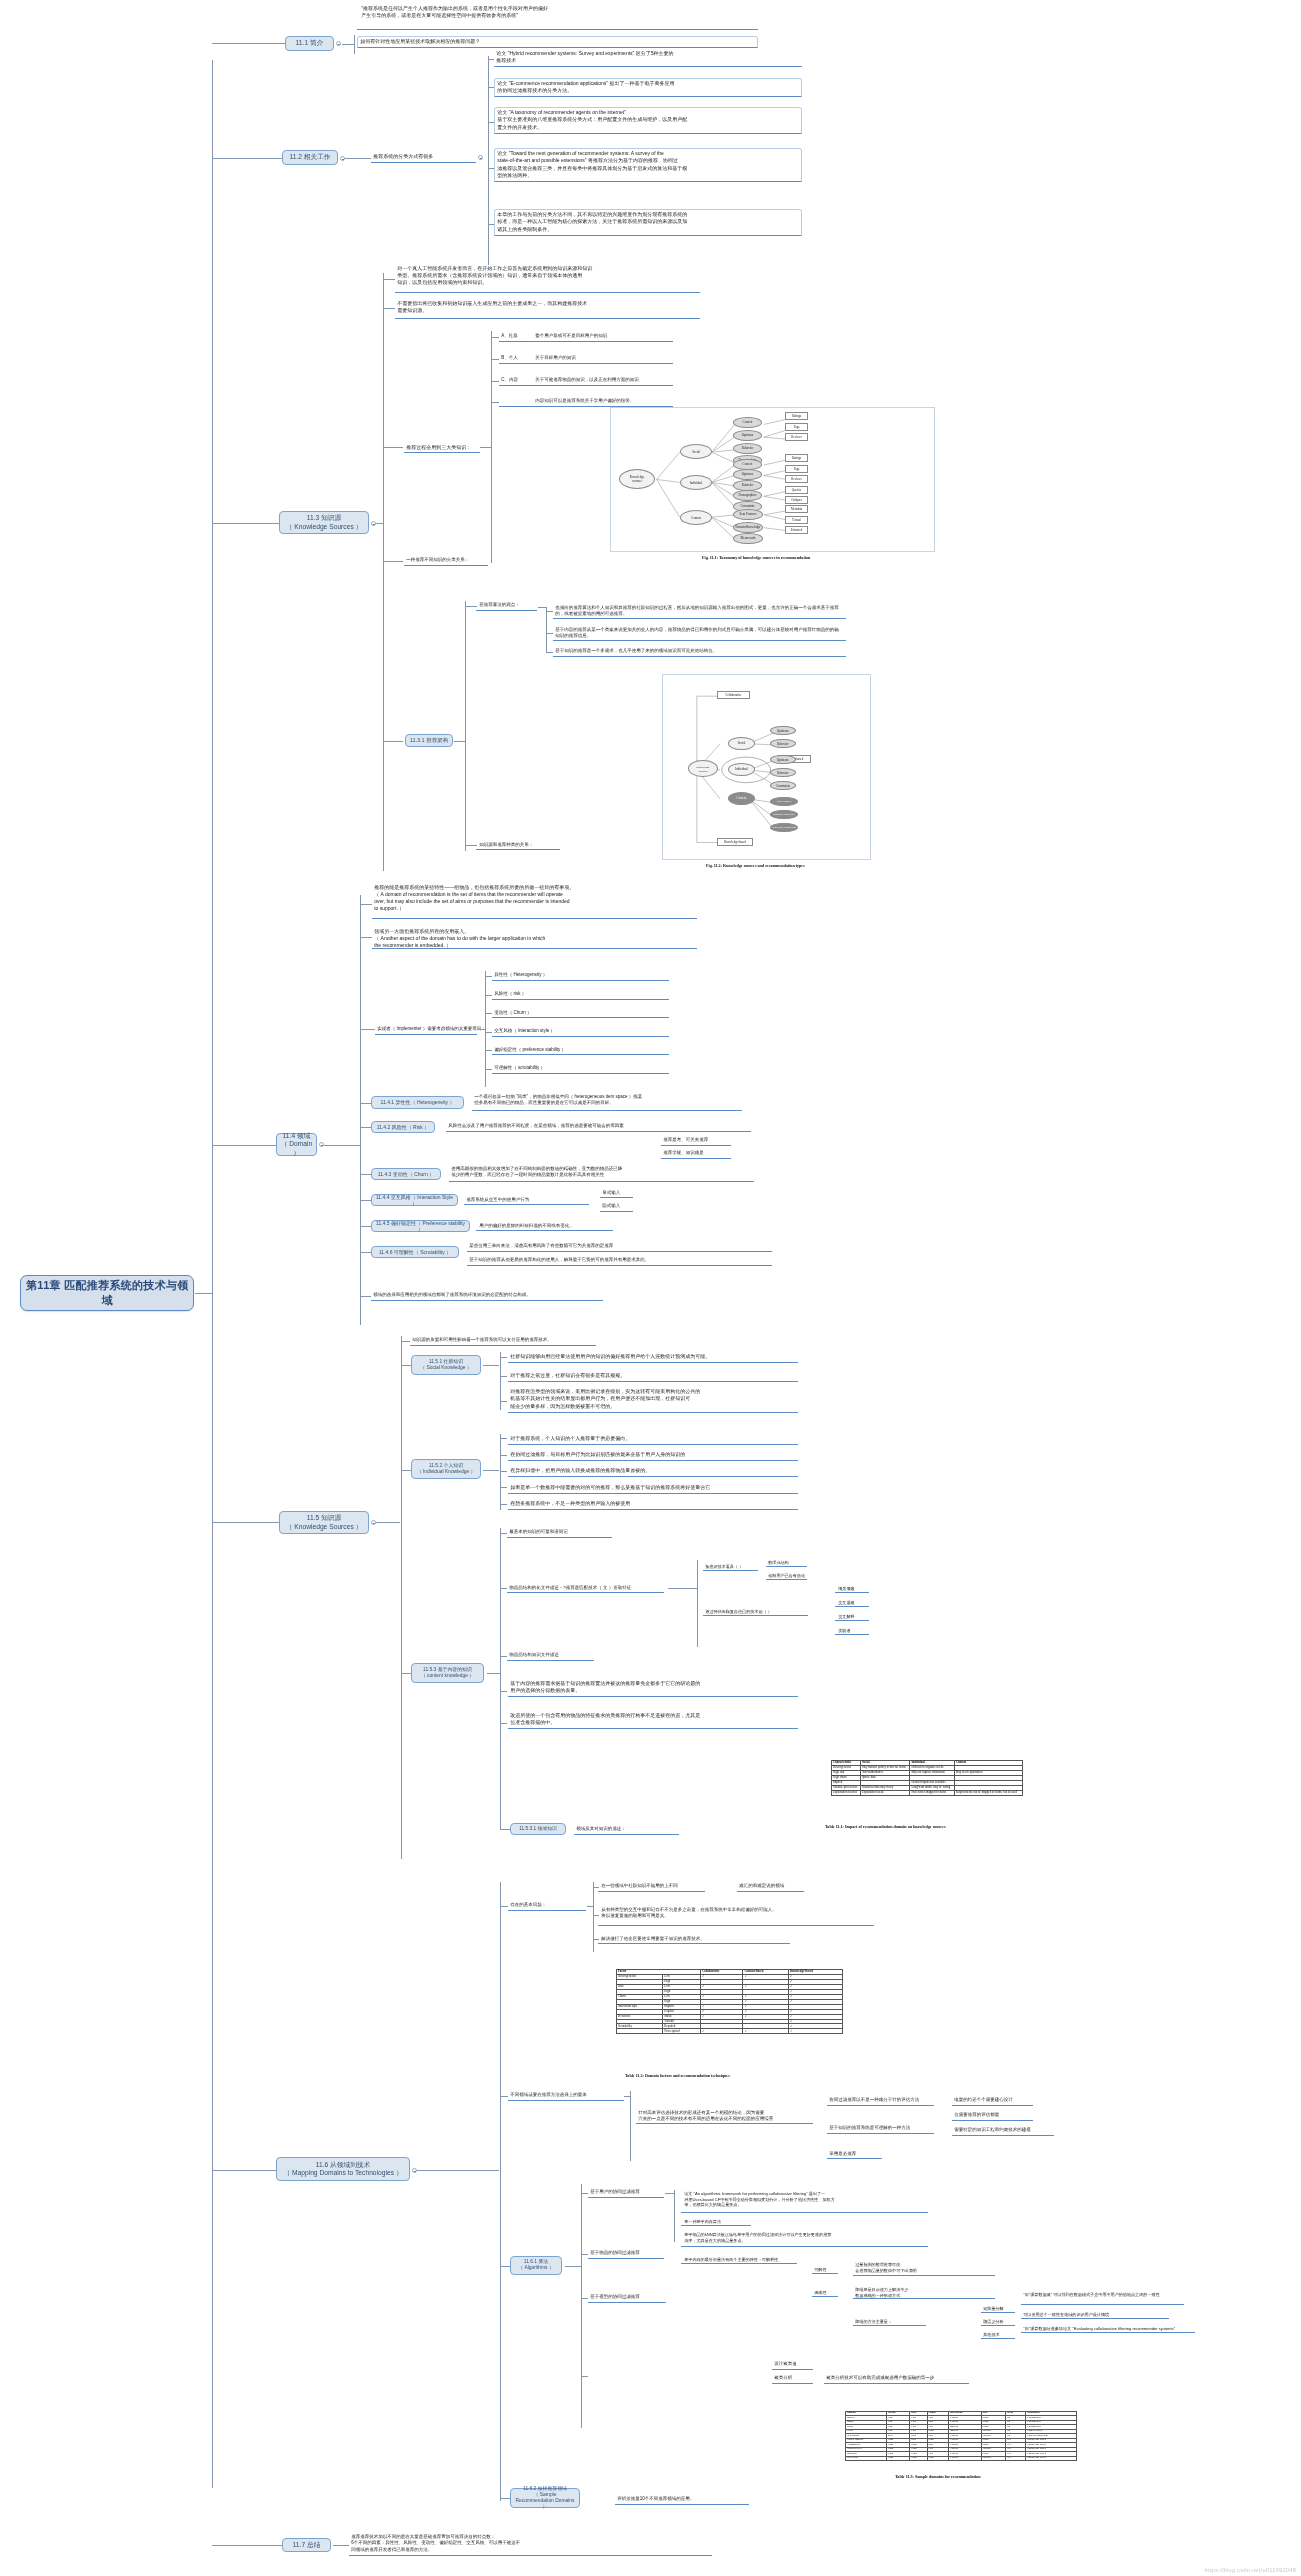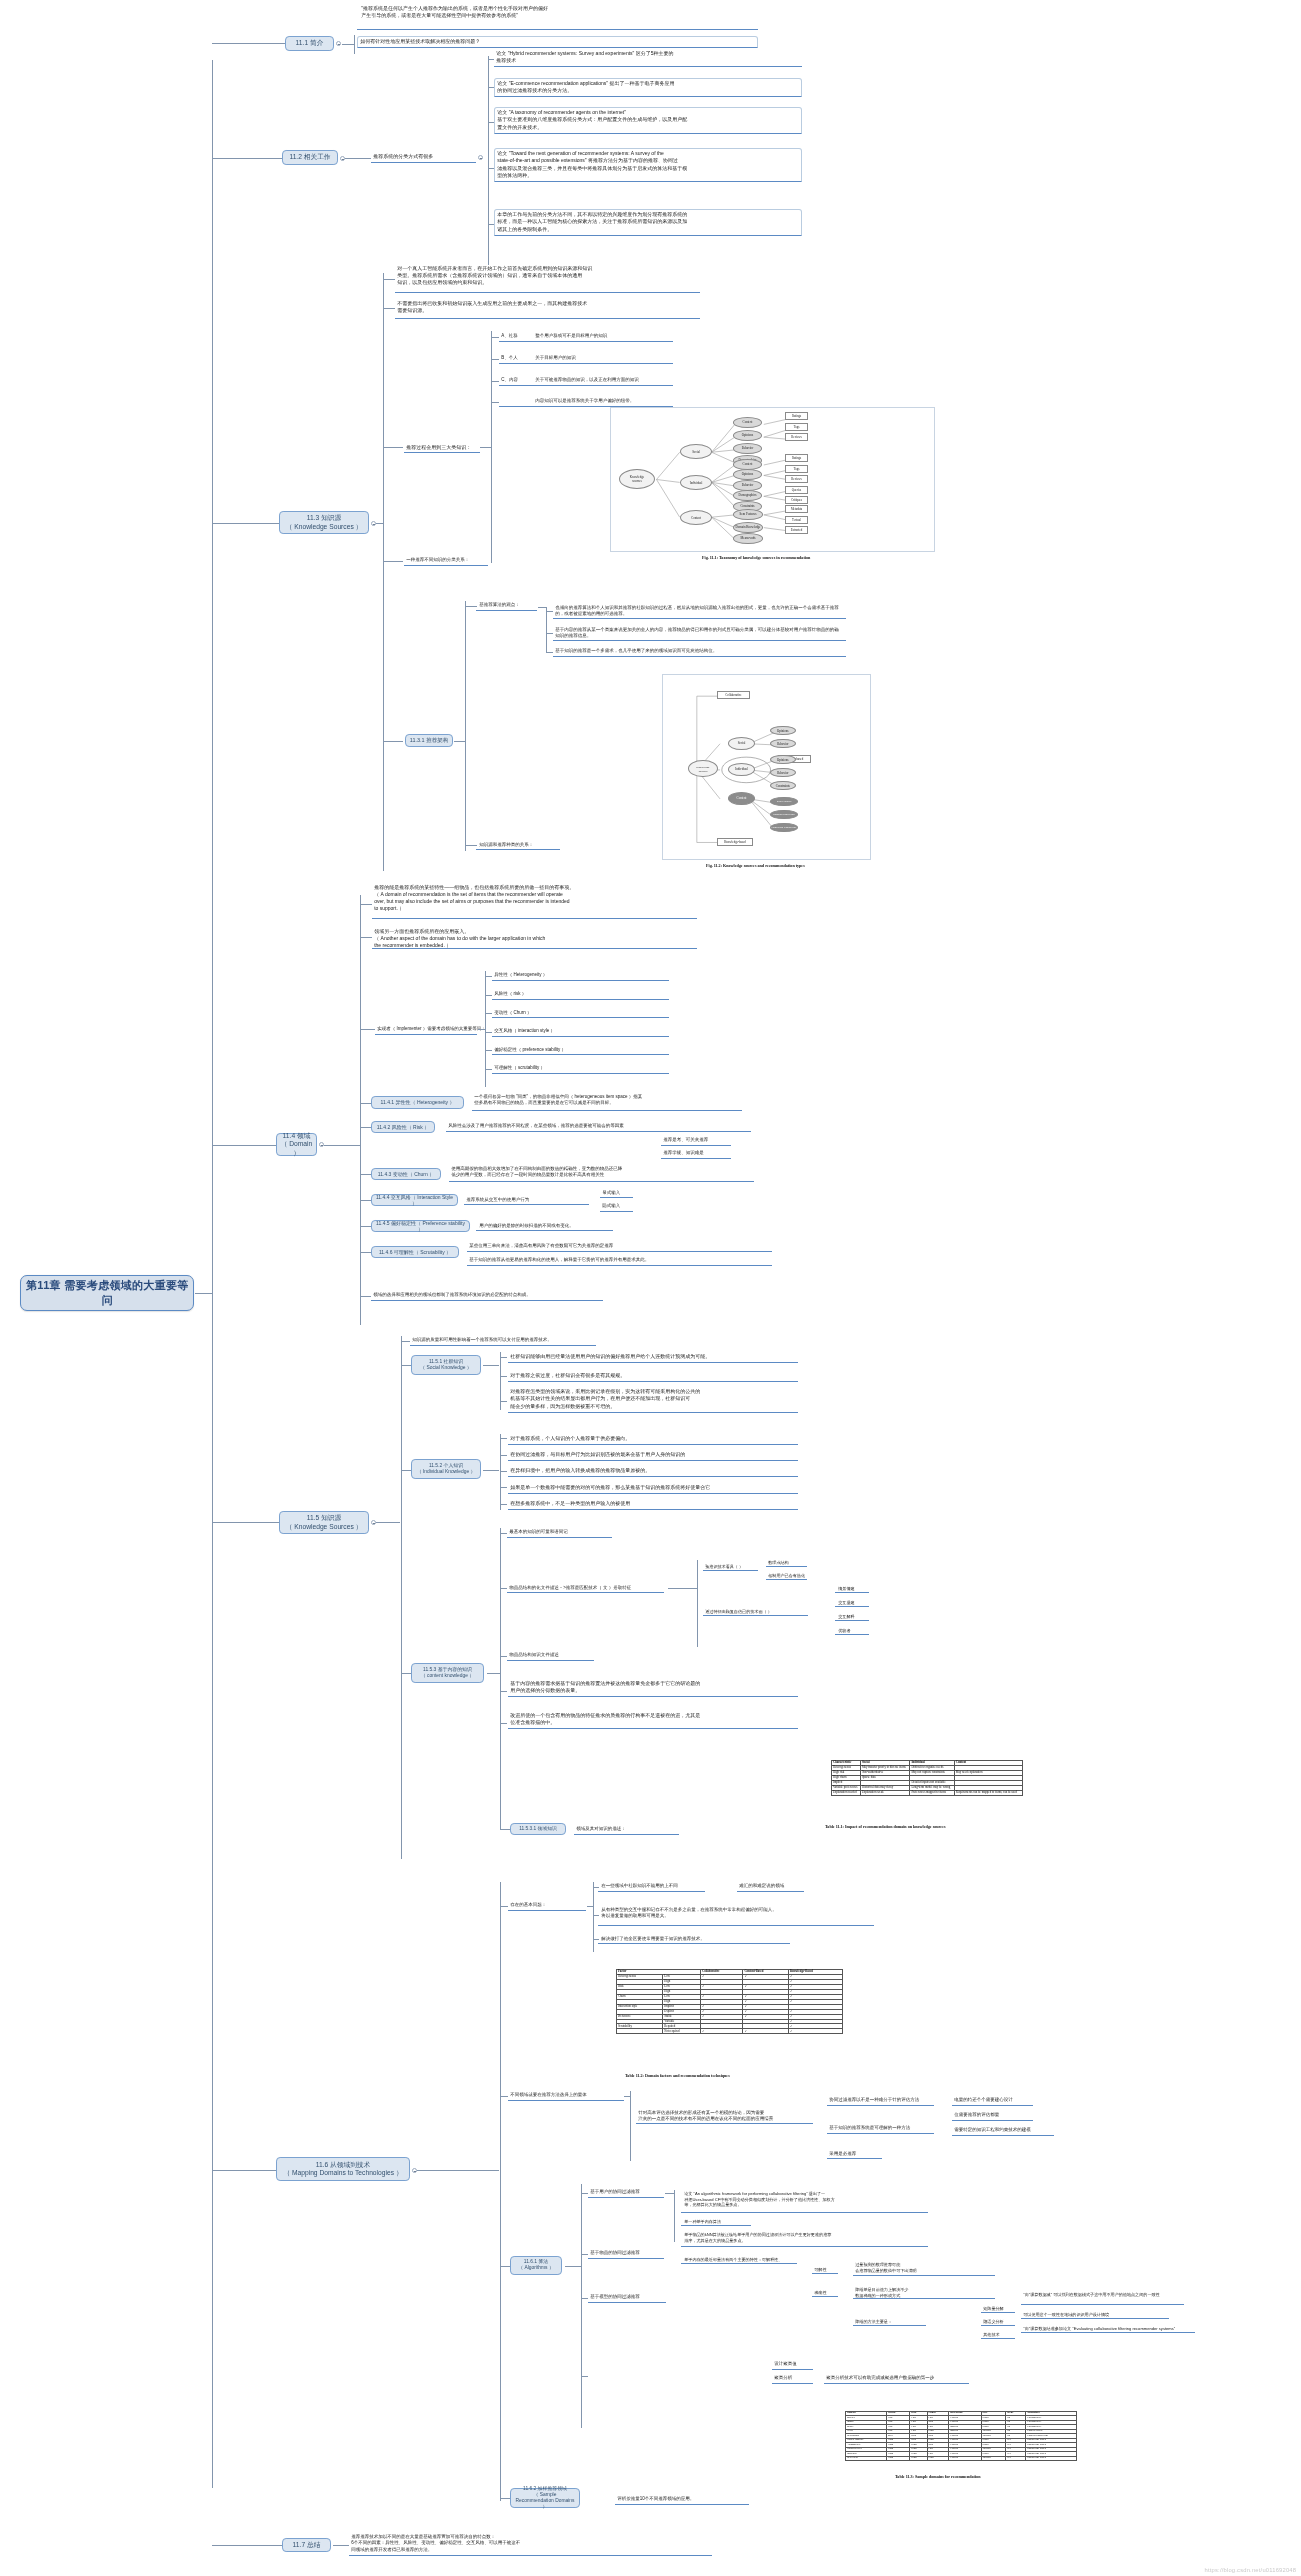--- a/index.html
+++ b/index.html
@@ -165,21 +165,21 @@
     font-size: 5.8px;
     color: #c9c9c9;
     letter-spacing: 0.2px;
   }
 </style>
 </head>
 <body>
 
 <div id="canvas">
 
-  <div class="root-node">第11章 需要考虑领域的大重要等问</div>
+  <div class="root-node">第11章 匹配推荐系统的技术与领域</div>
 
   <div class="h-line" style="left:195px; top:1293px; width:17.4px;"></div>
   <div class="v-line" style="left:212px; top:60px; height:2428px;"></div>
 
   <div class="h-line" style="left:212px; top:43px; width:73px;"></div>
   <div class="l1" style="left:285px; top:36px; width:49px; height:15px;">11.1 简介</div>
   <div class="toggle" style="left:336px; top:41px;"></div>
   <div class="h-line" style="left:342px; top:44px; width:12.8px;"></div>
   <div class="v-line" style="left:354px; top:35px; height:18.6px;"></div>
 

